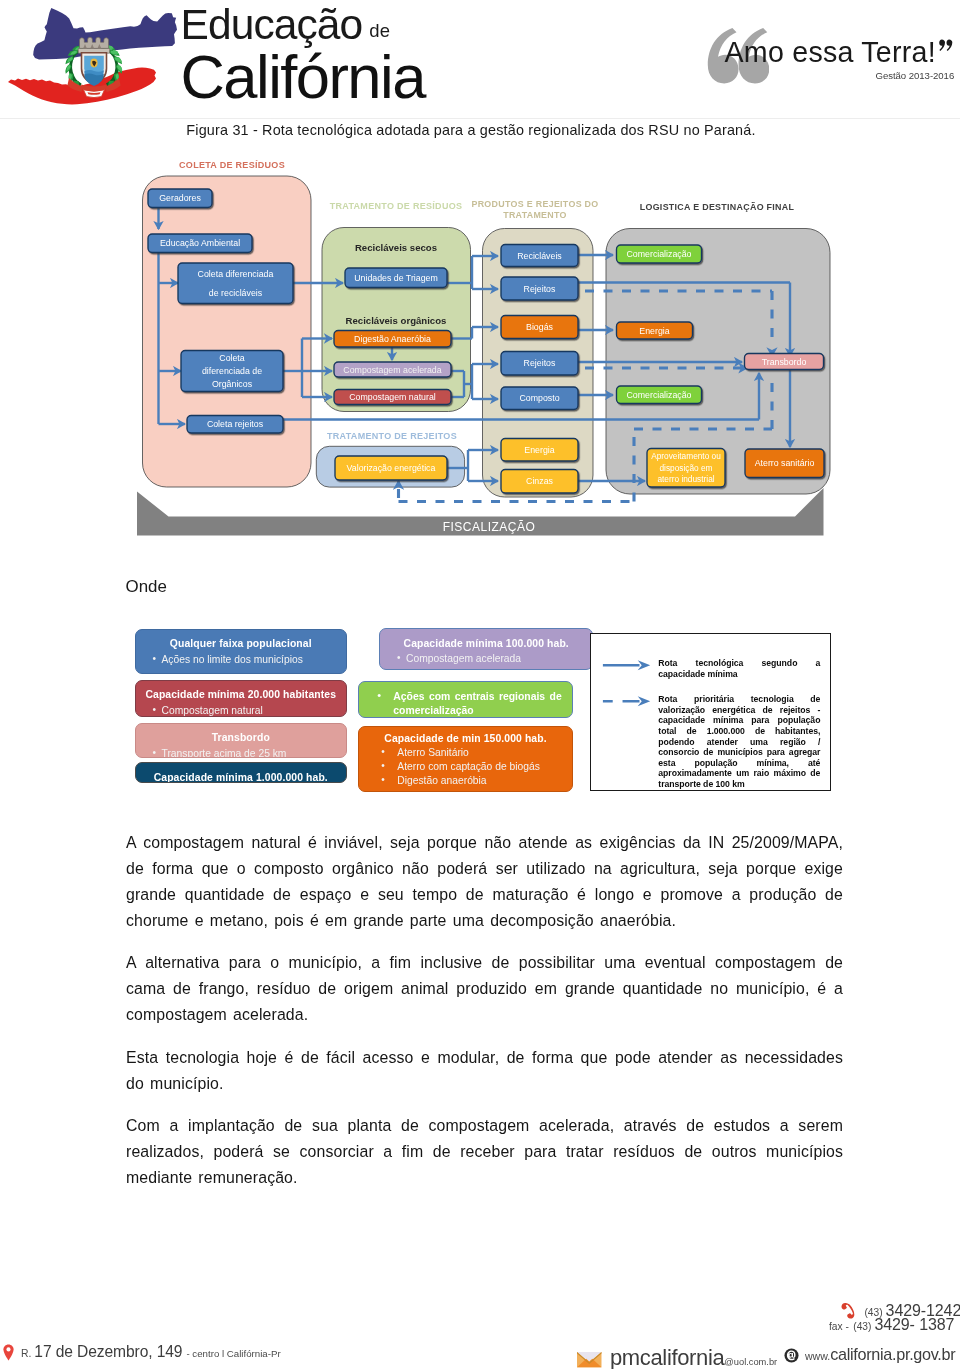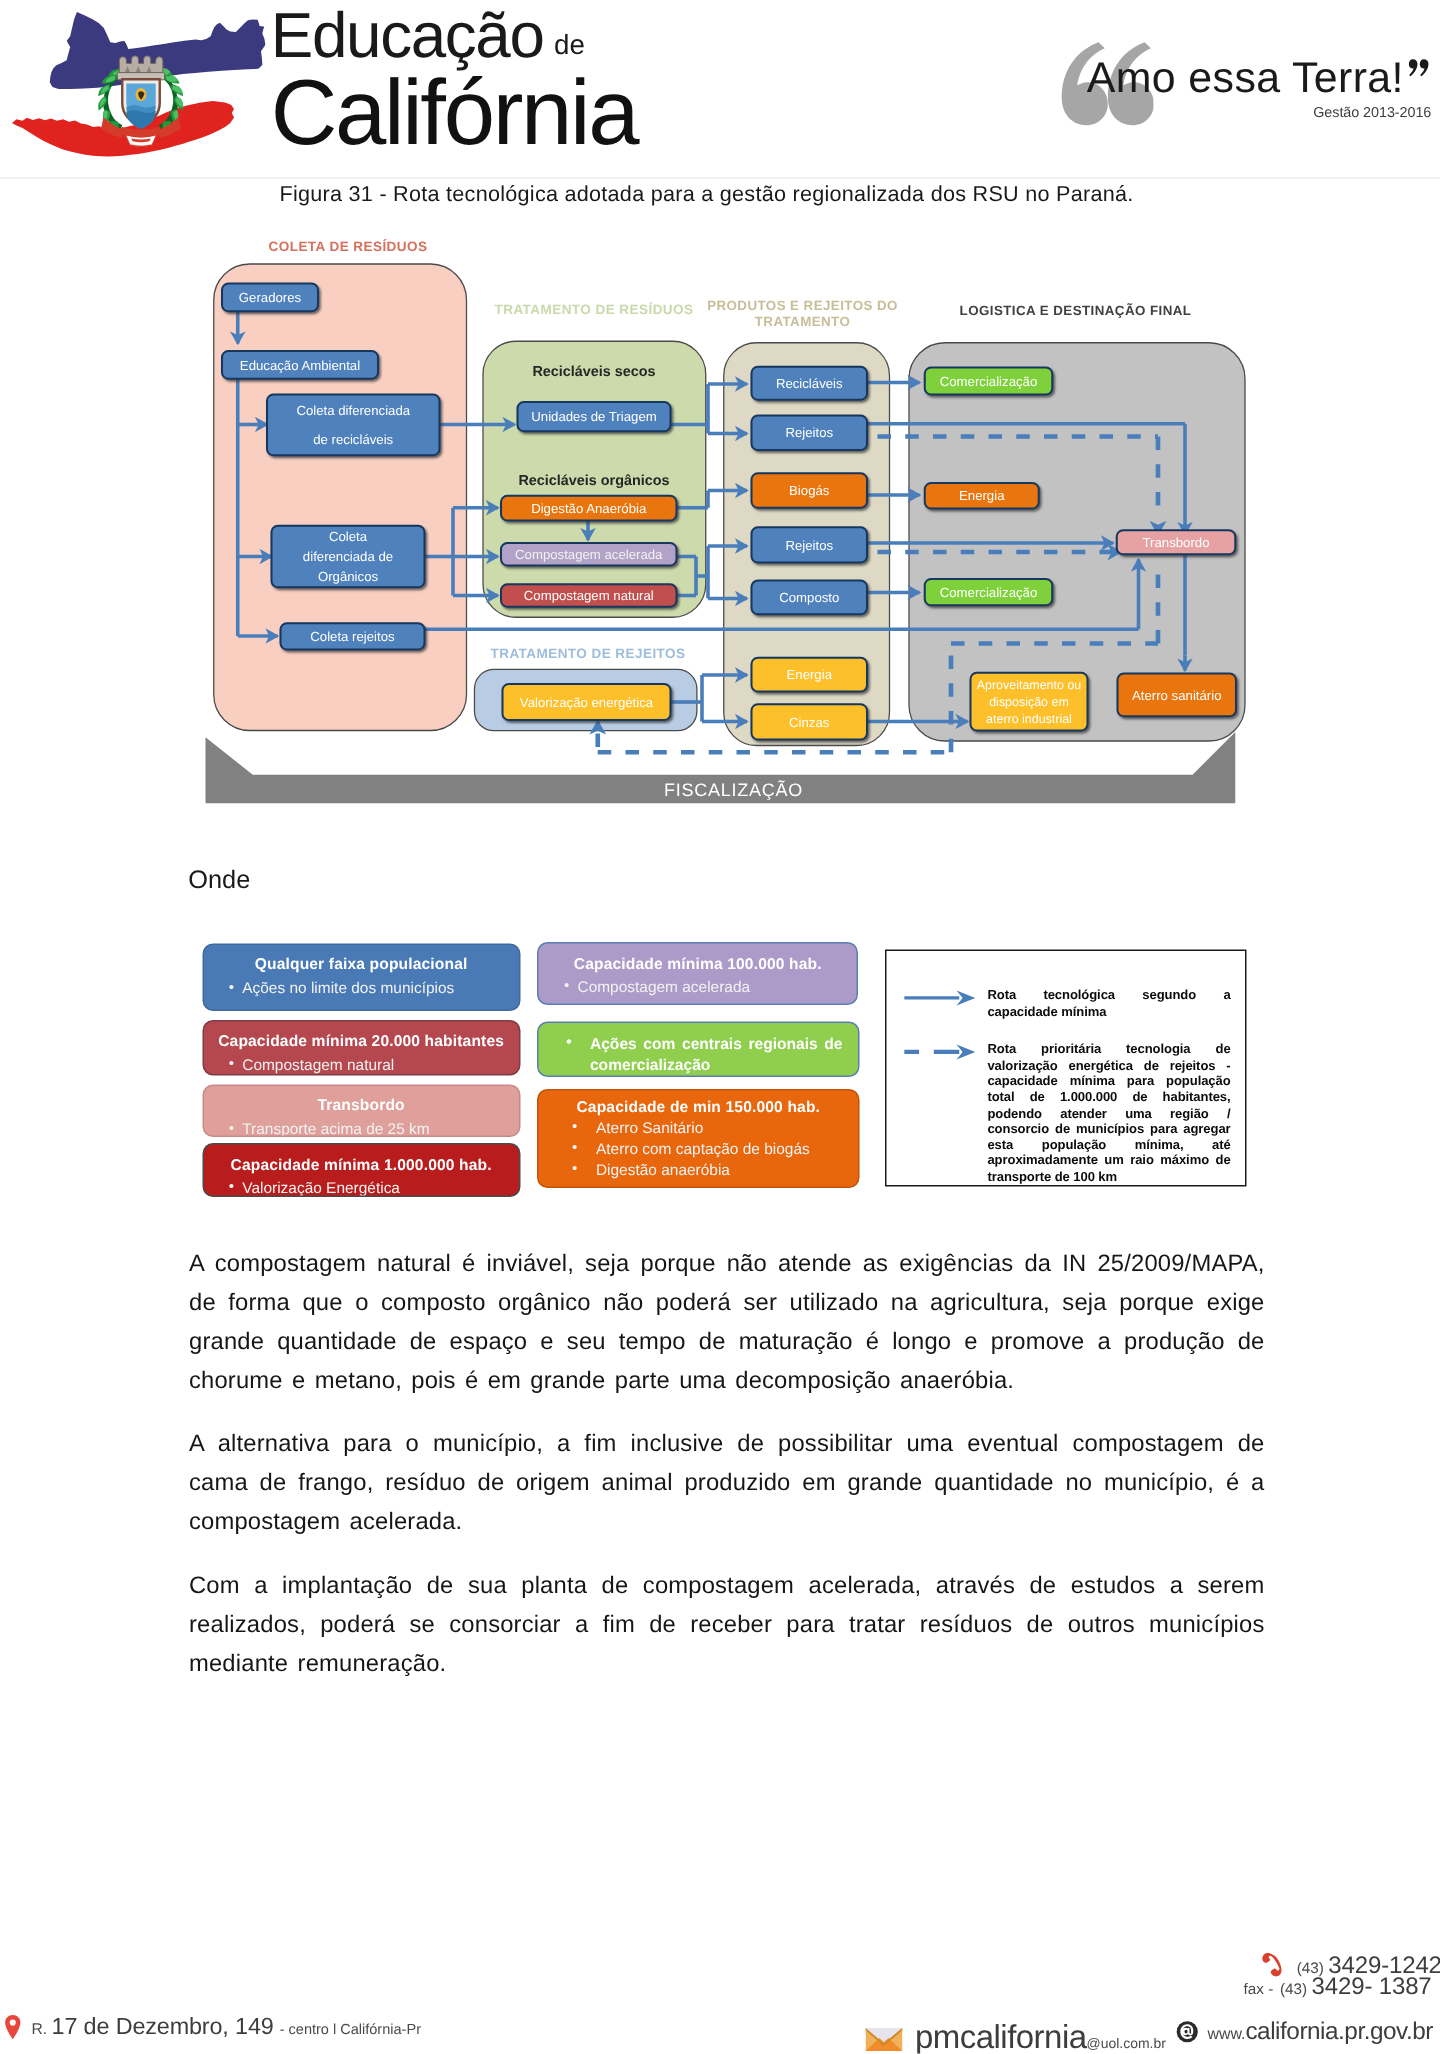--- a/index.html
+++ b/index.html
@@ -392,25 +392,25 @@
   <div class="lc-item"><span class="bul">•</span><span>Ações no limite dos municípios</span></div>
  </div>
  <div class="lcard" style="left:134.5px;top:679.8px;width:212.5px;height:37.2px;background:#b5474f;border-color:#7f3c45;">
   <div class="lc-title">Capacidade mínima 20.000 habitantes</div>
   <div class="lc-item"><span class="bul">•</span><span>Compostagem natural</span></div>
  </div>
  <div class="lcard" style="left:134.5px;top:722.8px;width:212.5px;height:35.5px;background:#dfa09c;border-color:#c98a87;">
   <div class="lc-title">Transbordo</div>
   <div class="lc-item"><span class="bul">•</span><span>Transporte acima de 25 km</span></div>
  </div>
- <div class="lcard" style="left:134.5px;top:762.2px;width:212.5px;height:36px;background:#b91c1c;border-color:#4a4a4a;">
+ <div class="lcard" style="left:134.5px;top:762.2px;width:212.5px;height:21px;background:#0c4a6e;border-color:#4a4a4a;">
   <div class="lc-title">Capacidade mínima 1.000.000 hab.</div>
   <div class="lc-item"><span class="bul">•</span><span>Valorização Energética</span></div>
  </div>
- <div class="lcard" style="left:358px;top:628.3px;width:214.4px;height:42px;background:#ac9bc8;border-color:#5b7fb5;">
+ <div class="lcard" style="left:379px;top:628.3px;width:214.4px;height:42px;background:#ac9bc8;border-color:#5b7fb5;">
   <div class="lc-title">Capacidade mínima 100.000 hab.</div>
   <div class="lc-item"><span class="bul">•</span><span>Compostagem acelerada</span></div>
  </div>
  <div class="lcard lcard-just" style="left:358.3px;top:681.2px;width:214.4px;height:37.2px;background:#90cf4e;border-color:#5b7fb5;">
   <div class="lc-item2">
           <span class="bul2">•</span>
           <span class="jt">Ações com centrais regionais de comercialização</span>
         </div>
  </div>
  <div class="lcard" style="left:358.3px;top:726.2px;width:214.4px;height:66px;background:#e8660c;border-color:#c2540a;">
@@ -433,20 +433,21 @@
             <path d="M40,1.4 L54,7 L40,12.6 L44.5,7 Z" fill="#4a7ebb"></path>
           </svg>
    <div class="al-txt">Rota prioritária tecnologia de valorização energética de rejeitos - capacidade mínima para população total de 1.000.000 de habitantes, podendo atender uma região / consorcio de municípios para agregar esta população mínima, até aproximadamente um raio máximo de transporte de 100 km</div>
   </div>
  </div>
 </div>
 
 <div id="body-text">
   <p>A compostagem natural é inviável, seja porque não atende as exigências da IN 25/2009/MAPA, de forma que o composto orgânico não poderá ser utilizado na agricultura, seja porque exige grande quantidade de espaço e seu tempo de maturação é longo e promove a produção de chorume e metano, pois é em grande parte uma decomposição anaeróbia.</p>
   <p>A alternativa para o município, a fim inclusive de possibilitar uma eventual compostagem de cama de frango, resíduo de origem animal produzido em grande quantidade no município, é a compostagem acelerada.</p>
+  <p>Esta tecnologia hoje é de fácil acesso e modular, de forma que pode atender as necessidades do município.</p>
   <p>Com a implantação de sua planta de compostagem acelerada, através de estudos a serem realizados, poderá se consorciar a fim de receber para tratar resíduos de outros municípios mediante remuneração.</p>
 </div>
 
 <div id="footer">
 
   <div id="f-address">
     <svg class="f-pin" viewBox="0 0 22 34">
       <path d="M11,0.8 C5.2,0.8 0.8,5.2 0.8,11 C0.8,18.8 11,33 11,33 C11,33 21.2,18.8 21.2,11 C21.2,5.2 16.8,0.8 11,0.8 Z" fill="#e8453c"></path>
       <circle cx="11" cy="10.8" r="4.1" fill="#ffffff"></circle>
     </svg>

